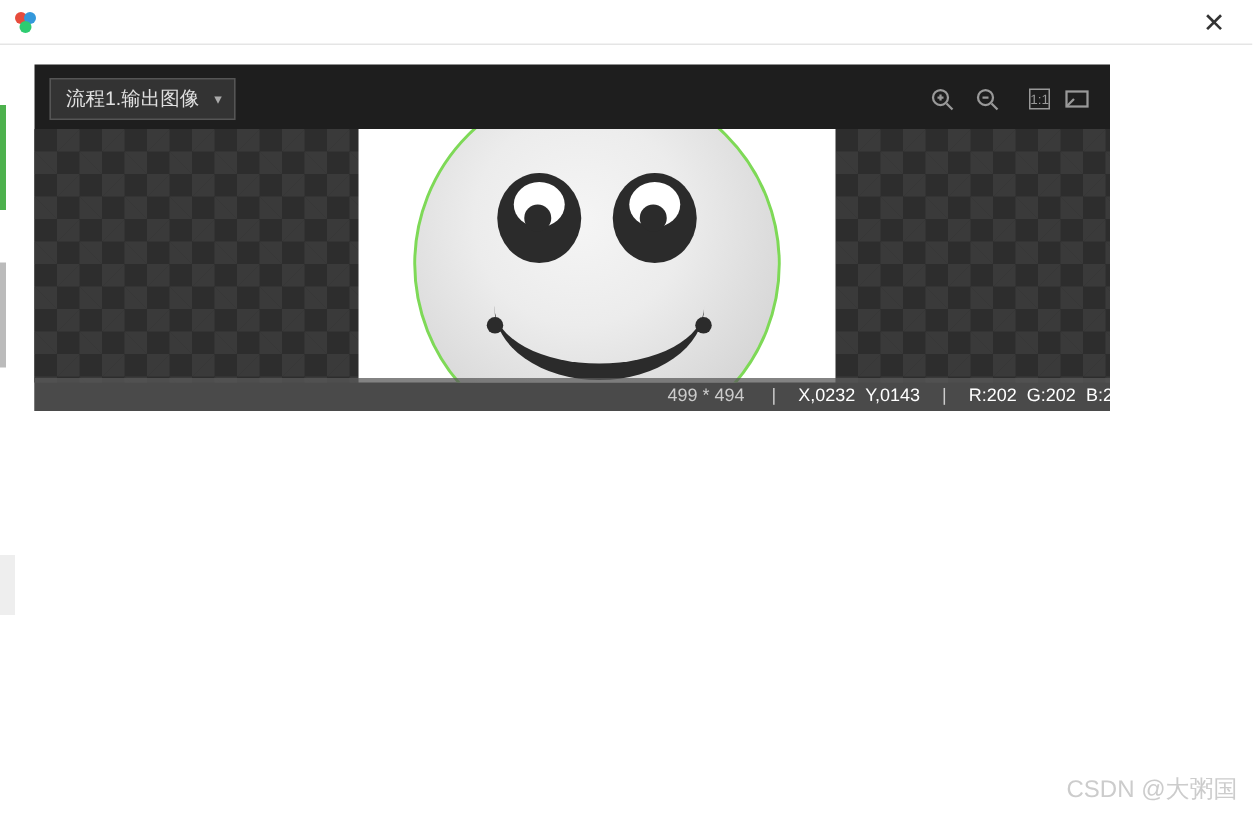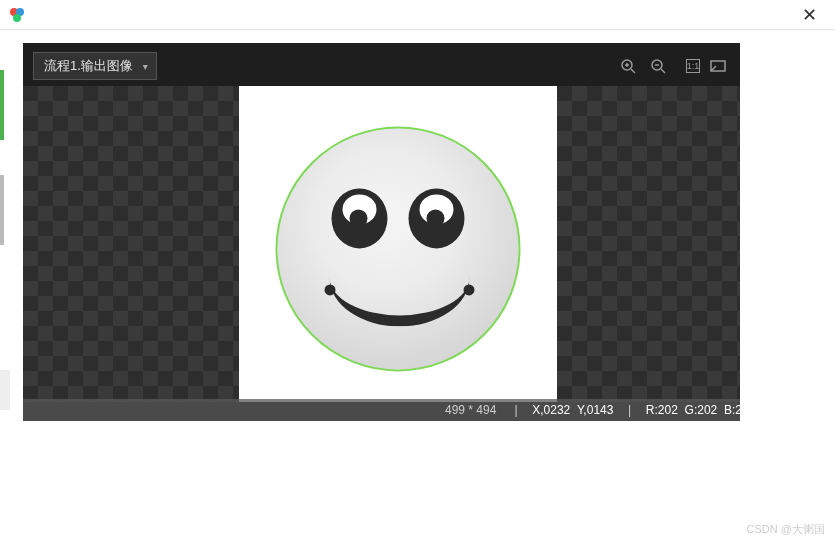--- a/index.html
+++ b/index.html
@@ -8,21 +8,21 @@
     .titlebar { height: 30px; display: flex; align-items: center; padding: 0 8px; border-bottom: 1px solid #e5e5e5; }
     .app-icon { width: 18px; height: 18px; margin-right: 8px; }
     .titlebar-spacer { flex: 1; }
     .close-btn { font-size: 18px; color: #333; padding: 2px 10px; cursor: pointer; font-family: Arial; }
     
     .left-edge { position: absolute; left: 0; top: 70px; width: 4px; }
     .left-edge .g1 { background: #4db14d; height: 70px; margin-bottom: 35px; }
     .left-edge .g2 { background: #bbb; height: 70px; }
     .left-edge .g3 { position: absolute; top: 300px; background: #eee; width: 10px; height: 40px; }
     
-    .viewer { position: absolute; left: 23px; top: 43px; width: 717px; height: 378px; background: #1e1e1e; }
+    .viewer { position: absolute; left: 23px; top: 43px; width: 717px; height: 231px; background: #1e1e1e; }
     
     .toolbar { position: absolute; top: 8px; left: 10px; right: 10px; height: 30px; display: flex; align-items: center; }
     .dropdown { display: flex; align-items: center; background: #333; border: 1px solid #555; height: 28px; padding: 0 8px 0 10px; color: #e0e0e0; font-size: 13px; }
     .dropdown .arrow { margin-left: 10px; color: #aaa; font-size: 10px; }
     .toolbar-spacer { flex: 1; }
     .tool-btn { width: 24px; height: 24px; margin-left: 6px; display: flex; align-items: center; justify-content: center; color: #999; cursor: pointer; }
     .tool-btn svg { width: 18px; height: 18px; stroke: #999; fill: none; stroke-width: 1.5; }
     .tool-1to1 { font-size: 9px; border: 1.5px solid #999; width: 18px; height: 14px; display: flex; align-items: center; justify-content: center; color: #999; margin-left: 10px; }
     
     .canvas-area { position: absolute; top: 43px; left: 0; right: 0; bottom: 0; }
@@ -51,21 +51,21 @@
     .smile { position: absolute; width: 140px; height: 70px; border: 11px solid #2b2b2b; border-top: none; border-left: none; border-right: none; border-radius: 0 0 100px 100px / 0 0 70px 70px; left: 52px; top: 128px; }
     .smile::before, .smile::after { content: ""; position: absolute; width: 11px; height: 11px; background: #2b2b2b; border-radius: 50%; bottom: 20px; }
     .smile::before { left: -5px; }
     .smile::after { right: -5px; }
     
     .statusbar { position: absolute; bottom: 0; left: 0; right: 0; height: 22px; background: rgba(90,90,90,0.75); color: #fff; font-size: 12px; display: flex; align-items: center; }
     .statusbar .dims { margin-left: 422px; color: #ccc; }
     .statusbar .sep { margin: 0 8px; color: #ccc; }
     .statusbar span { white-space: pre; }
     
-    .watermark { position: absolute; right: 10px; bottom: 6px; color: #ccc; font-size: 11px; }
+    .watermark { position: absolute; right: 10px; bottom: 6px; color: #ccc; font-size: 16px; }
   </style>
 </head>
 <body>
 
 <div class="titlebar">
   <span class="app-icon">
     <svg viewBox="0 0 18 18">
         <circle cx="6" cy="6" r="4" fill="#e74c3c"></circle>
         <circle cx="12" cy="6" r="4" fill="#3498db"></circle>
         <circle cx="9" cy="12" r="4" fill="#2ecc71"></circle>

